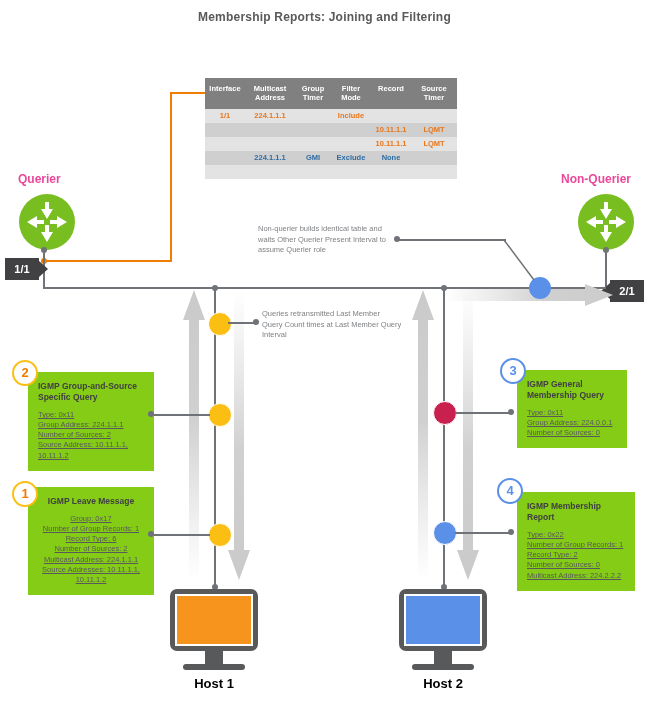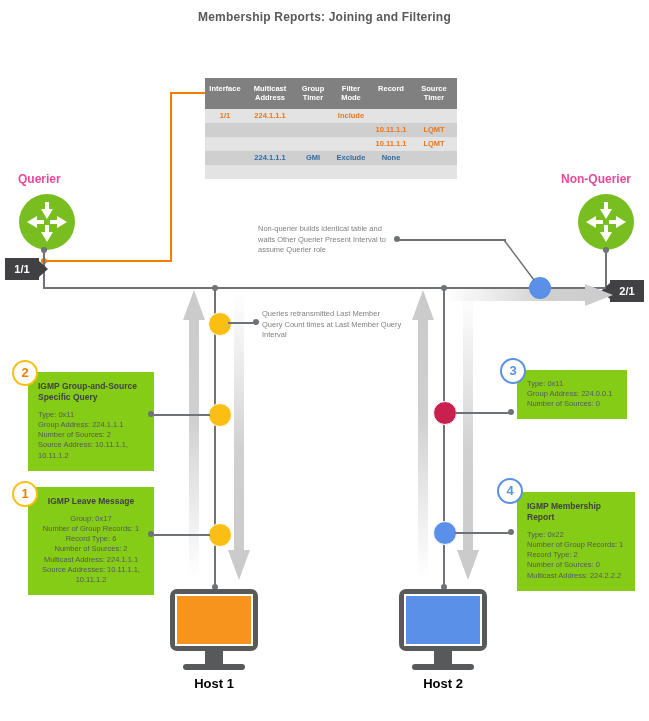--- a/index.html
+++ b/index.html
@@ -71,21 +71,21 @@
   
   .evt{border-radius:50%;width:22px;height:22px;border:1.5px solid #ffffff;}
   .evt-yellow{background:#fbbf14;}
   .evt-red{background:#c8204f;}
   .evt-blue{background:#5b90e8;}
   .evt-blue-plain{background:#5b90e8;border-radius:50%;width:22px;height:22px;}
 
   
   .callout{background:#84cc16;padding:9px 10px 10px 10px;}
   .co-title{font-size:8.5px;font-weight:bold;color:#414042;line-height:1.3;margin-bottom:7px;}
-  .co-body{font-size:7.5px;color:#58595b;line-height:1.35;}
+  .co-body{font-size:7.5px;color:#58595b;line-height:1.35;text-decoration:underline;}
   .badge{
     width:26px;height:26px;border-radius:50%;background:#ffffff;
     font-size:13px;font-weight:bold;text-align:center;line-height:22px;
     box-sizing:border-box;
   }
   .badge-orange{border:2.5px solid #fbbf14;color:#f07d00;}
   .badge-blue{border:2.5px solid #5b90e8;color:#5b90e8;}
 
   
   .anno{font-size:7.5px;color:#808285;line-height:1.4;}
@@ -320,20 +320,21 @@
         <div>10.11.1.2</div>
       </div>
   </div>
 </div>
 <div class="abs badge badge-orange" style="left:12px;top:360px;">2</div>
 <div class="abs hline" style="left:154px;top:414px;width:56px;"></div>
 <div class="abs dot" style="left:148px;top:411px;"></div>
 
 <div class="abs" style="left:517px;top:370px;width:110px;">
   <div class="callout">
+    <div class="co-title">IGMP General Membership Query</div>
     <div class="co-body" id="co3body">
         <div>Type: 0x11</div>
         <div>Group Address: 224.0.0.1</div>
         <div>Number of Sources: 0</div>
       </div>
   </div>
 </div>
 <div class="abs badge badge-blue" style="left:500px;top:358px;">3</div>
 <div class="abs hline" style="left:455px;top:412px;width:56px;"></div>
 <div class="abs dot" style="left:508px;top:409px;"></div>

